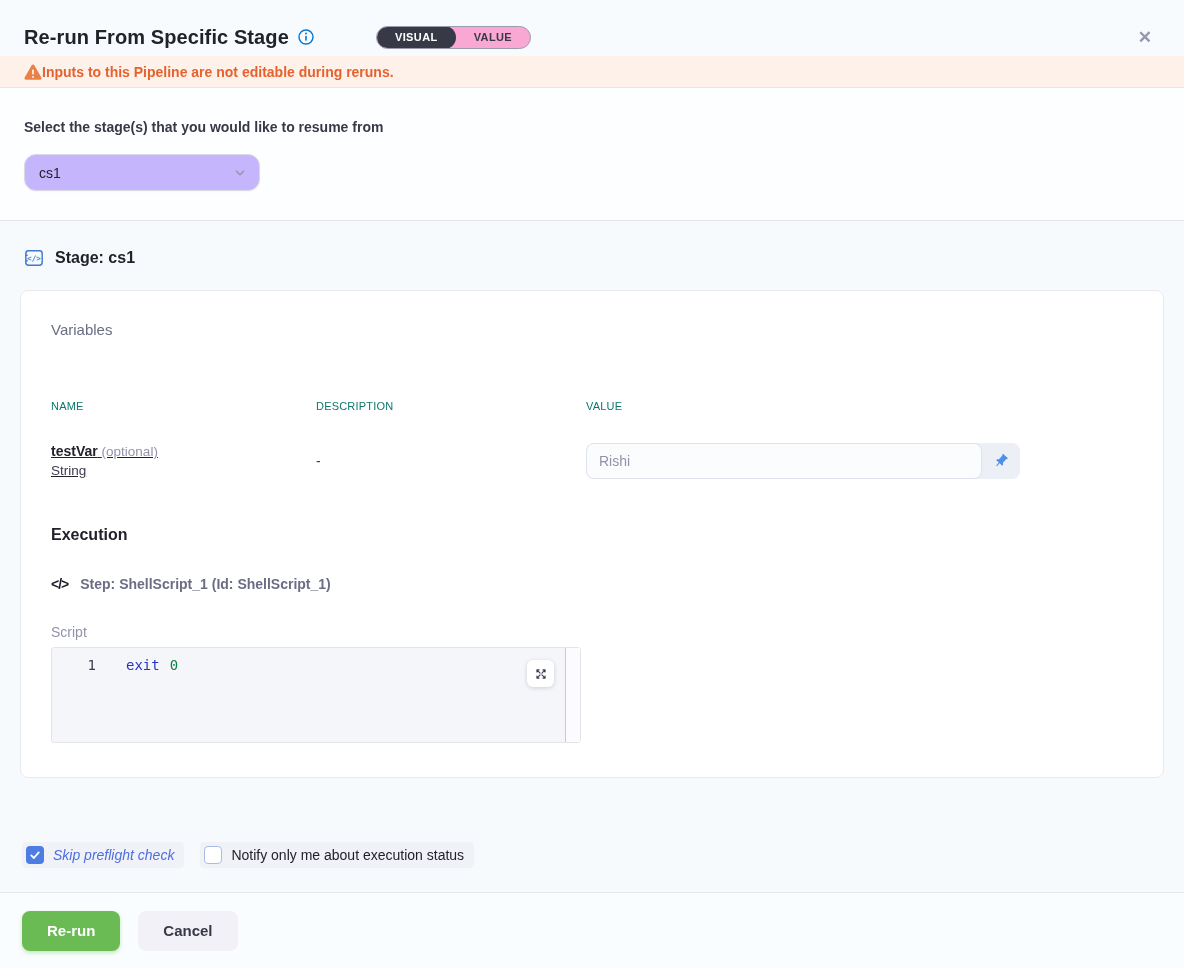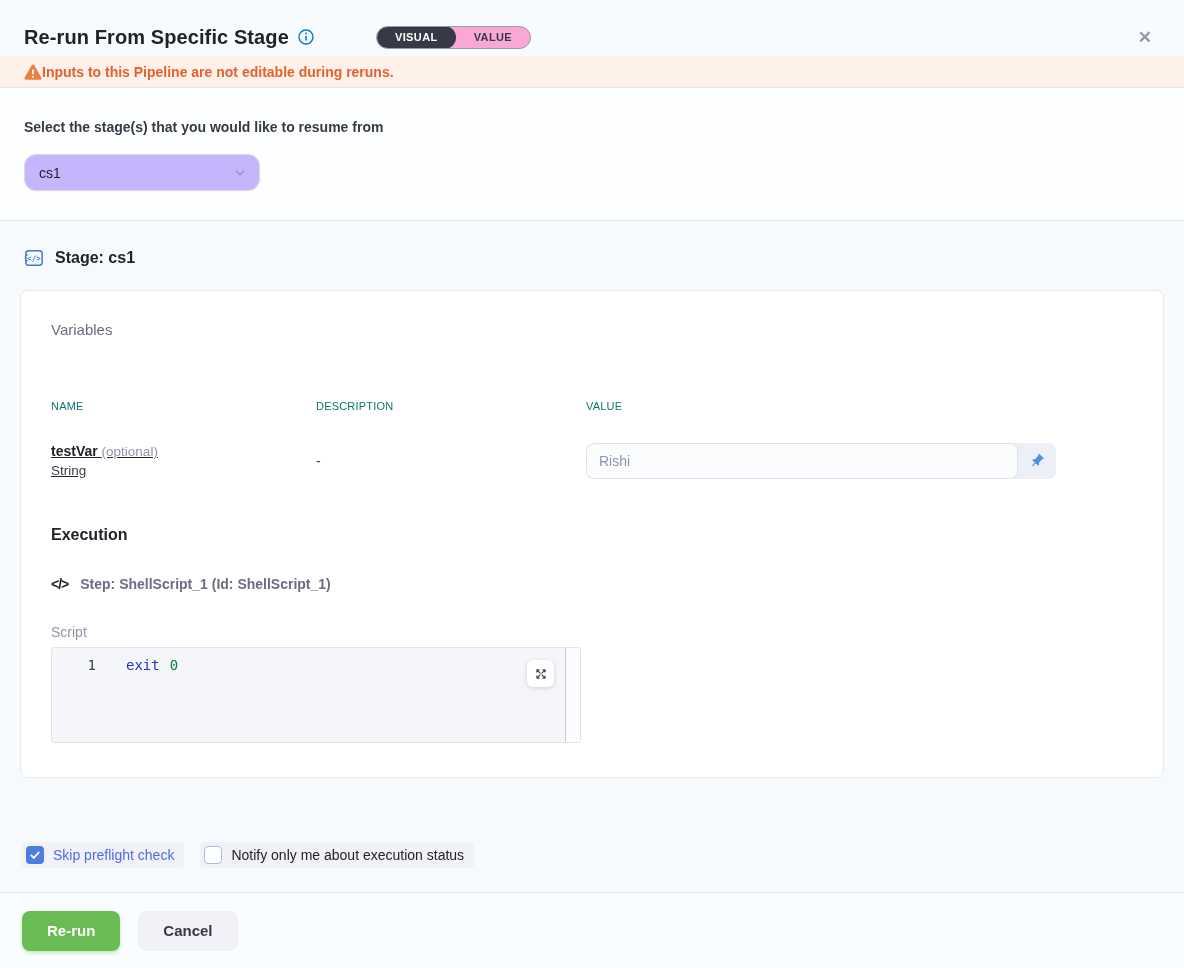--- a/index.html
+++ b/index.html
@@ -37,21 +37,21 @@
 
   .var-table { margin-top:62px; }
   .var-head, .var-row { display:grid; grid-template-columns:265px 270px 1fr; align-items:start; }
   .col-head { font-size:11px; font-weight:400; letter-spacing:.2px; color:#0f766e; }
   .var-row { margin-top:30px; align-items:center; }
   .var-name { font-size:14px; line-height:19px;text-decoration:underline; }
   .var-name b { font-weight:700; }
   .opt-suffix { color:var(--placeholder-text); font-weight:400; font-size:13.5px; }
   .var-type { font-size:13.5px; color:#3c3d4e; }
   .var-desc { font-size:14px; color:#3c3d4e; }
-  .value-wrap { width:470px; height:36px; background:#edeff6; border-radius:8px; display:flex; align-items:stretch; }
+  .value-wrap { width:434px; height:36px; background:#edeff6; border-radius:8px; display:flex; align-items:stretch; }
   .value-input { flex:1; height:36px; background:#fbfcfd; border:1px solid #e1e3ec; border-radius:8px; padding:0 12px; font-family:inherit; font-size:14px; color:#7d7e96; }
   .value-input::placeholder { color:var(--placeholder-text); opacity:1; }
   .pin-btn { width:38px; border:none; background:transparent; display:flex; align-items:center; justify-content:center; cursor:pointer; }
 
   .exec-heading { margin-top:46px; font-size:16px; font-weight:700; }
   .step-row { margin-top:32px; display:flex; align-items:center; gap:12px; }
   .code-glyph { font-size:14px; font-weight:700; color:#1c1c28; letter-spacing:-1px; }
   .step-label { font-size:14px; font-weight:600; color:var(--muted-text); }
   .script-label { margin-top:32px; font-size:14px; color:var(--placeholder-text); }
 
@@ -64,21 +64,21 @@
   .expand-btn { position:absolute; top:12px; right:26px; width:27px; height:27px; background:#fff; border:none; border-radius:6px; box-shadow:0 1px 4px rgba(40,41,61,.18); display:flex; align-items:center; justify-content:center; cursor:pointer; }
   .scrollcol { position:absolute; top:0; right:0; bottom:0; width:15px; background:#fcfcfe; border-left:1px solid #c9cad6; cursor:pointer; }
 
   
   .options { margin-top:64px; margin-left:2px; display:flex; gap:16px; }
   .opt { display:inline-flex; align-items:center; gap:9px; background:#f1f2f8; border-radius:4px; padding:4px 10px 4px 4px; cursor:pointer; }
   .cb { width:18px; height:18px; border-radius:4px; display:inline-flex; align-items:center; justify-content:center; }
   .cb-checked { background:var(--checkbox-blue); }
   .cb-unchecked { background:#fff; border:1.5px solid #a9bce4; }
   .opt-label { font-size:14px; color:#22222a; }
-  .opt-label-blue { color:var(--link-blue); }
+  .opt-label-blue { color:var(--link-blue);font-style:italic; }
 
   
   .modal-footer { flex:0 0 76px; background:#fafdff; border-top:1px solid #e6e8ee; display:flex; align-items:center; padding:0 22px; gap:18px; }
   .btn { border:none; border-radius:8px; height:40px; font-family:inherit; font-size:15px; font-weight:700; cursor:pointer; padding:0 25px; }
   .btn-green { background:var(--success-green); color:#fff; box-shadow:0 2px 4px rgba(96,186,74,.35); }
   .btn-gray { background:#f1f1f7; color:#383946; }
 </style>
 </head>
 <body>
 

